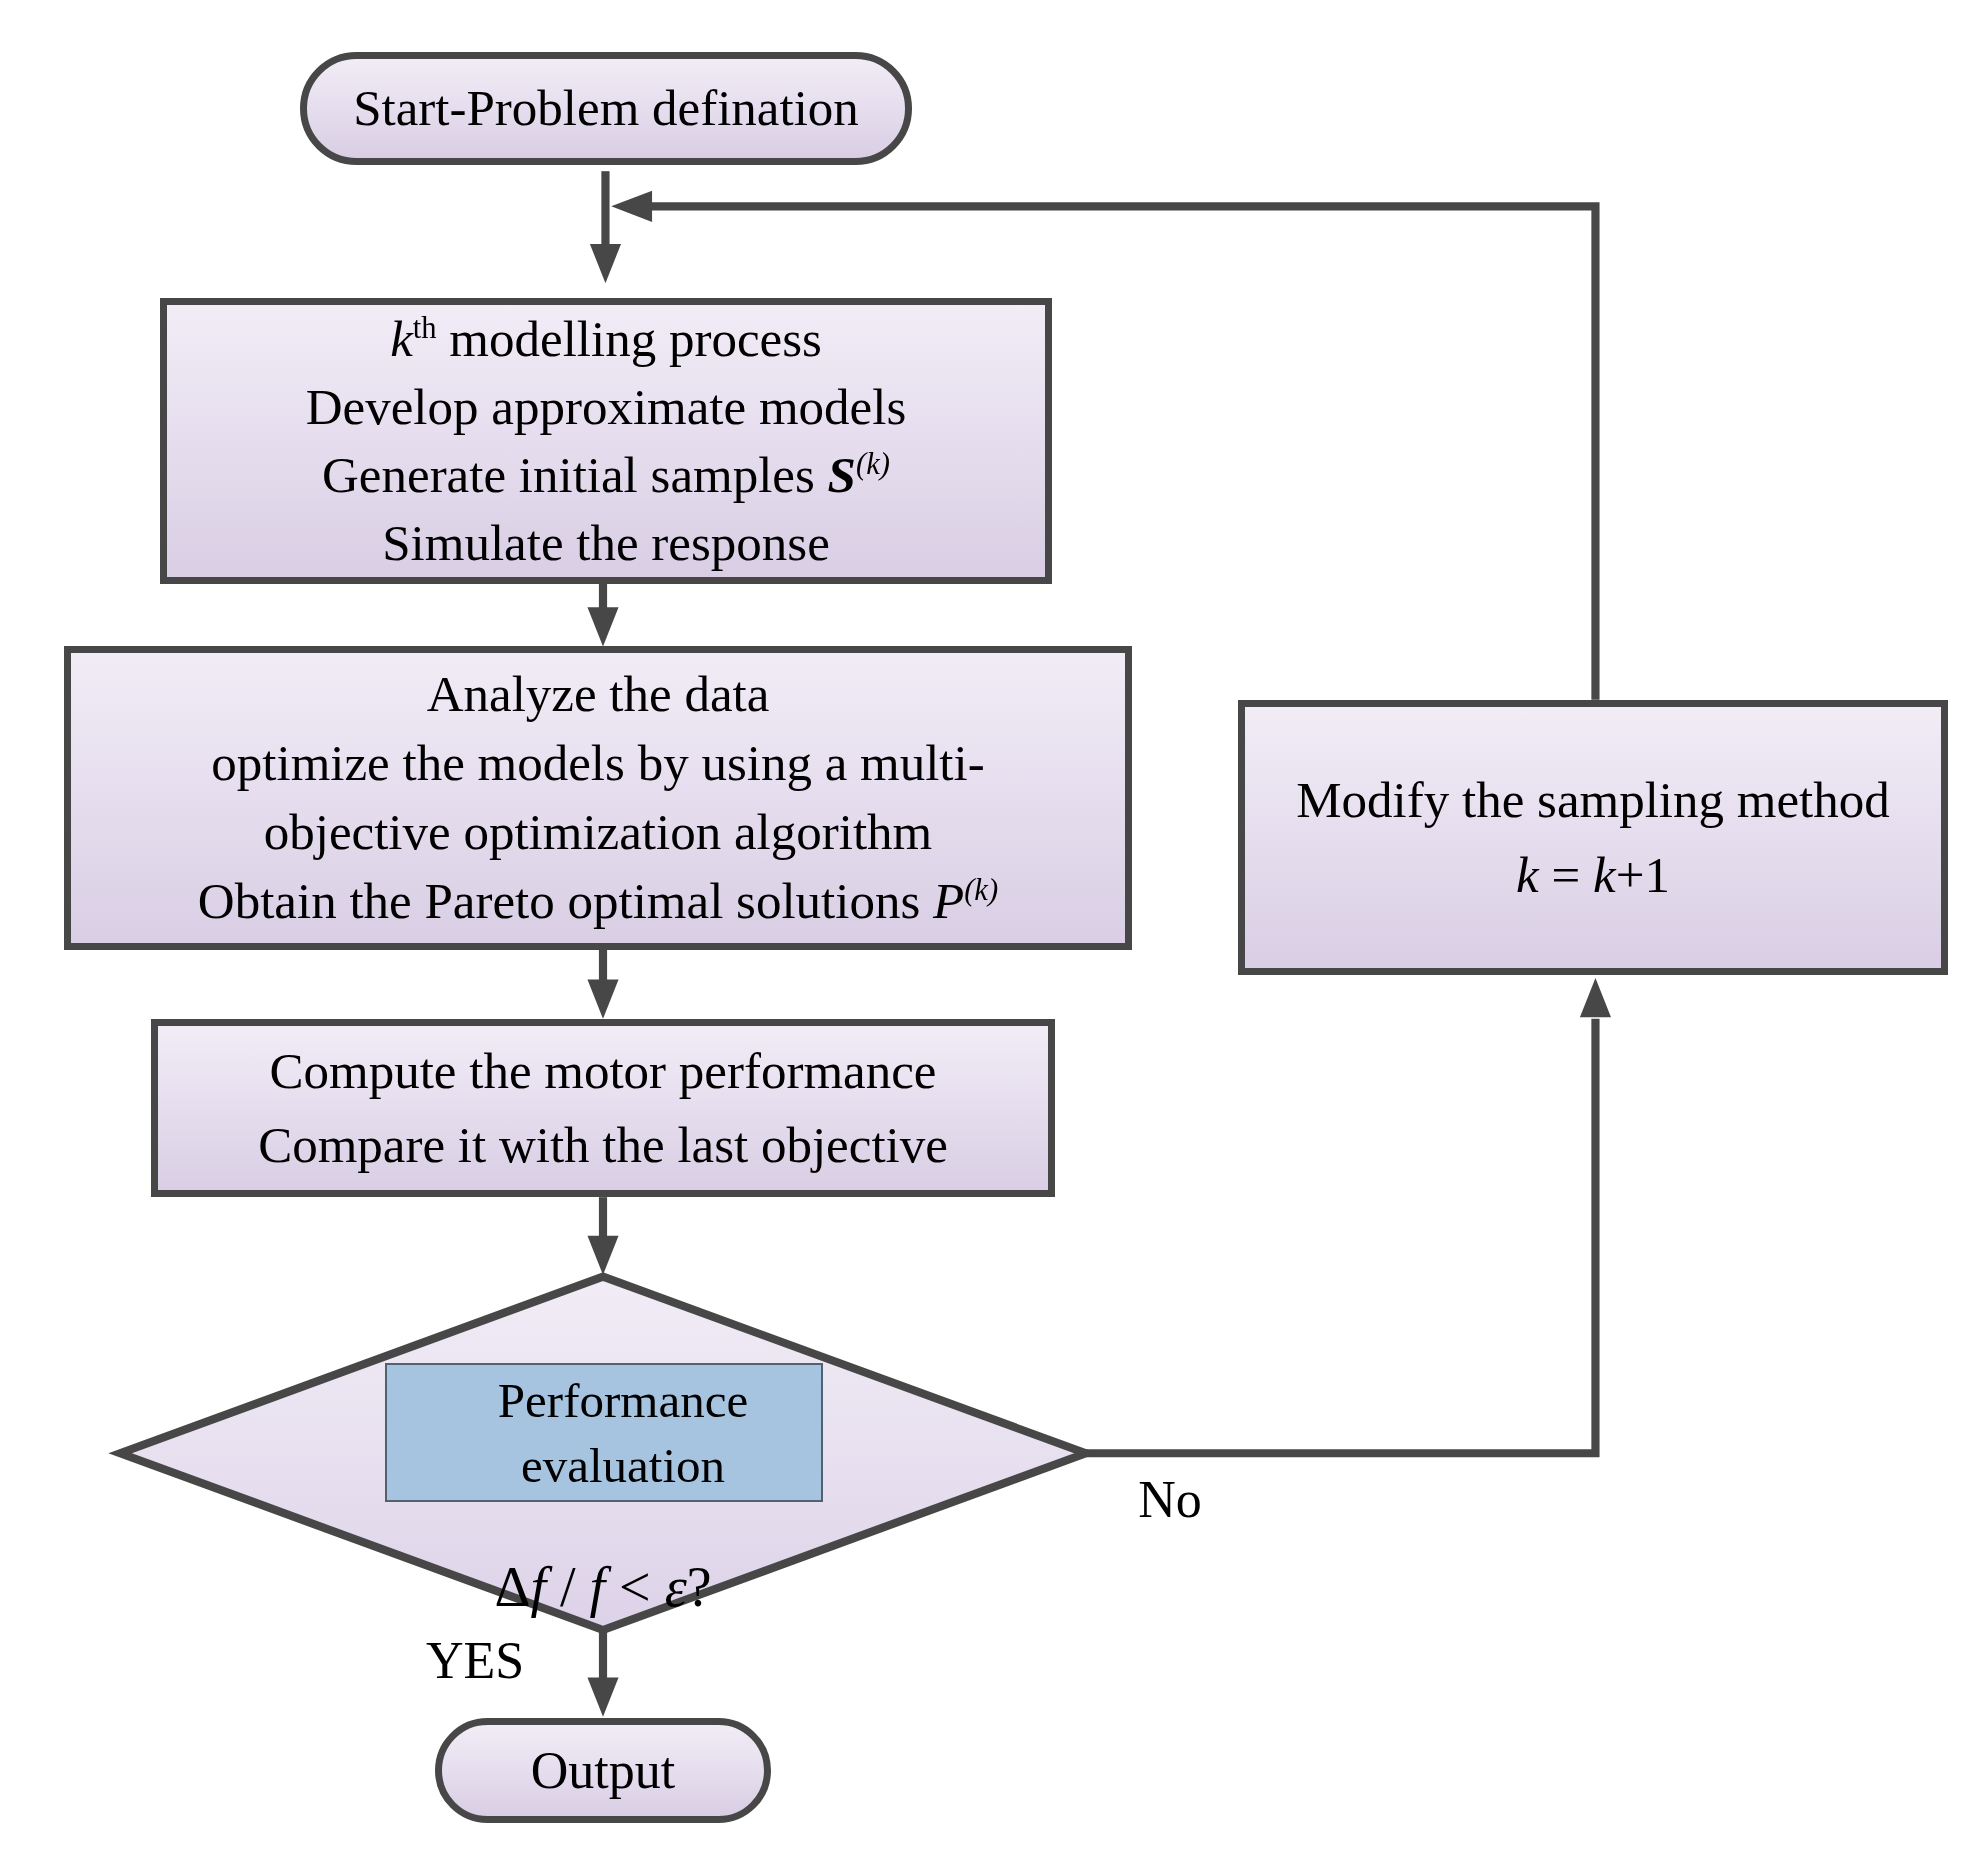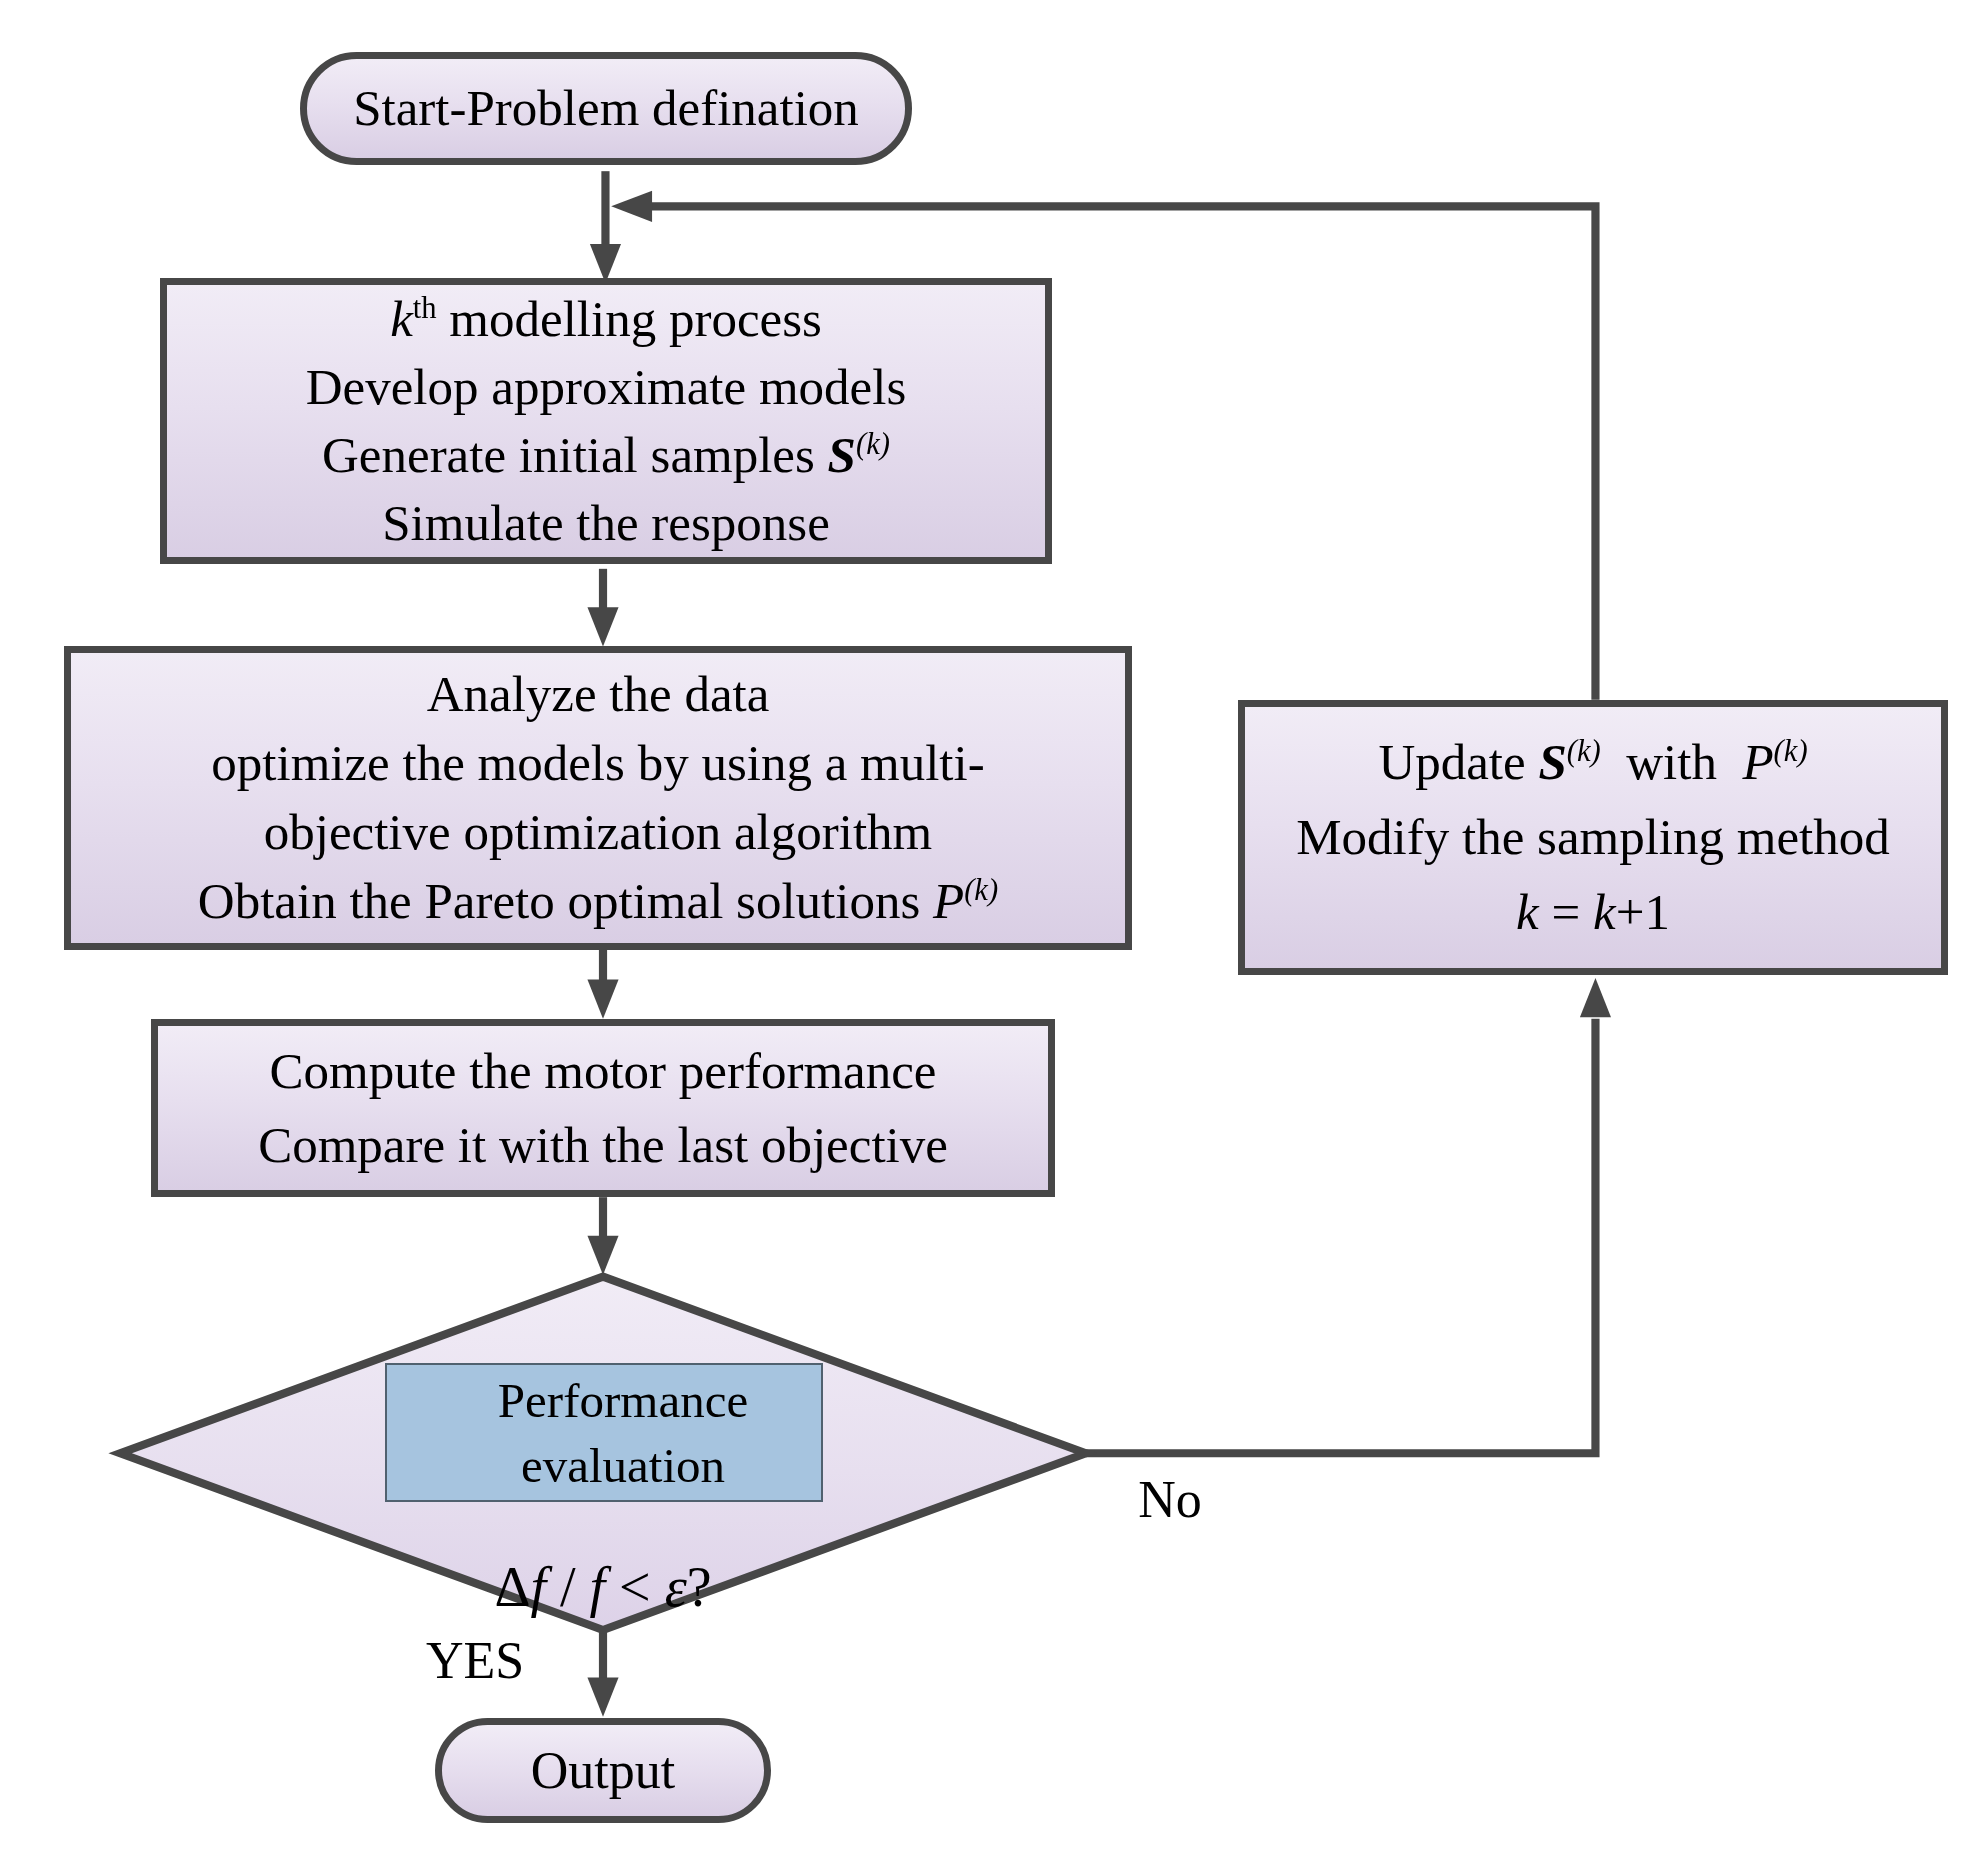--- a/index.html
+++ b/index.html
@@ -17,21 +17,21 @@
     border:7.4px solid #474747;
     background:linear-gradient(180deg,#f1ecf6 0%,#e7dfef 45%,#d9cee4 100%);
     display:flex; flex-direction:column; justify-content:center; align-items:center;
     text-align:center;
   }
   .stadium { border-radius:164px; }
   .line { white-space:pre; font-size:51px; line-height:69px; }
 
   #start   { left:300px;  top:52px;   width:612px;  height:113px; }
   #start .line { font-size:51px; }
-  #modeling{ left:160px;  top:278px;  width:892px; height:286px; }
+  #modeling{ left:160px;  top:298px;  width:892px; height:286px; }
   #modeling .line { line-height:68px; }
   #analyze { left:64px;   top:646px;  width:1068px; height:304px; }
   #analyze .line { line-height:69px; }
   #compute { left:151px;  top:1019px; width:904px; height:178px; }
   #compute .line { line-height:74px; }
   #update  { left:1238px; top:700px;  width:710px;  height:275px; }
   #update .line { line-height:75px; }
   #output  { left:435px;  top:1718px; width:336px;  height:105px; }
   #output .line { font-size:52px; }
 
@@ -139,21 +139,20 @@
   <div id="perf">
       <div class="line"><span>Performance</span></div>
       <div class="line"><span>evaluation</span></div>
     </div>
 
   <div id="cond">
       <div class="line"><span>Δ</span><span class="i">f </span><span>/ </span><span class="i">f </span><span>&lt; </span><span class="i">ε</span><span>?</span></div>
     </div>
 
   <div id="update" class="node">
-      <div class="line"><span>Update </span><span class="bi">S</span><span class="sup i">(k)</span><span>  with  </span><span class="i">P</span><span class="sup i">(k)</span></div>
       <div class="line"><span>Modify the sampling method</span></div>
       <div class="line"><span class="i">k</span><span> = </span><span class="i">k</span><span>+1</span></div>
     </div>
 
   <div id="output" class="node stadium">
     <div class="line">Output</div>
   </div>
 
   <div id="yes" class="edge-label">YES</div>
   <div id="no" class="edge-label">No</div>

